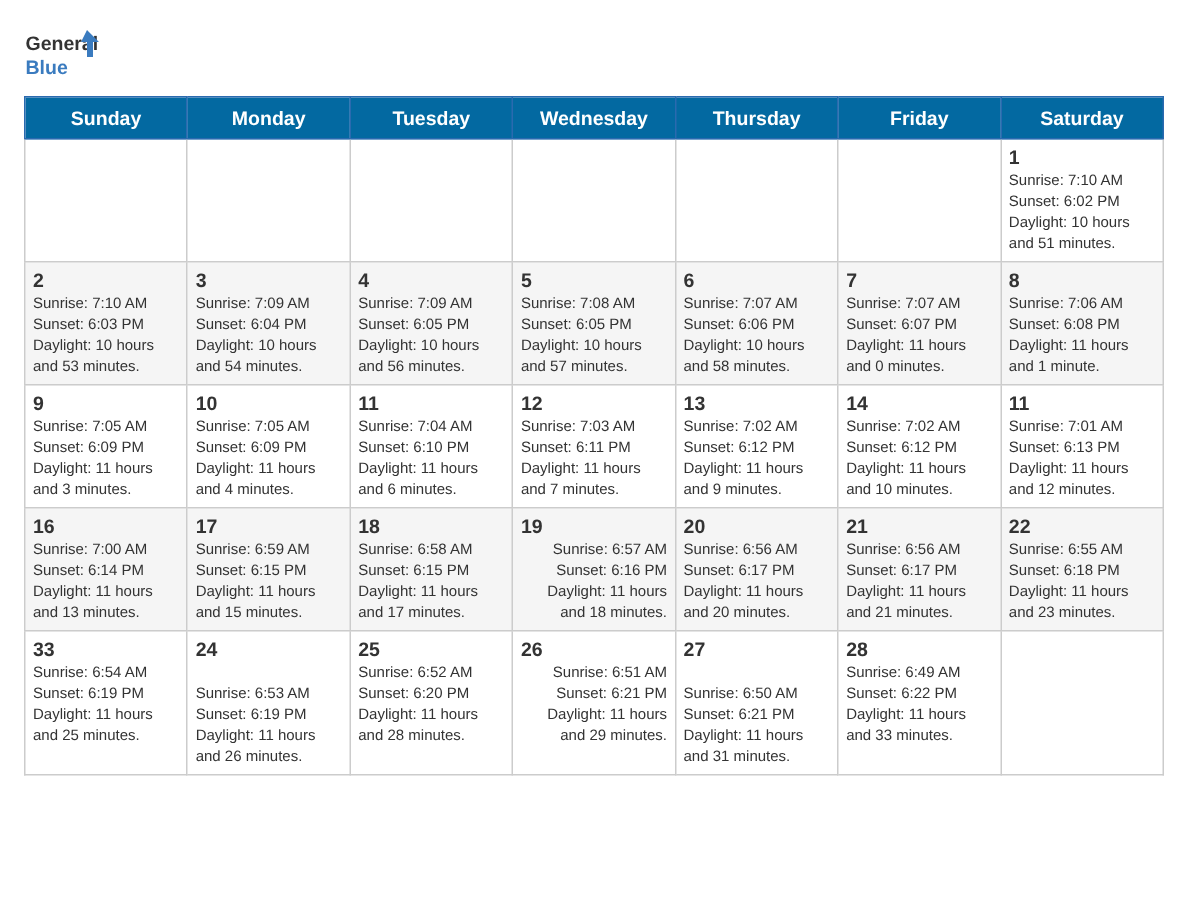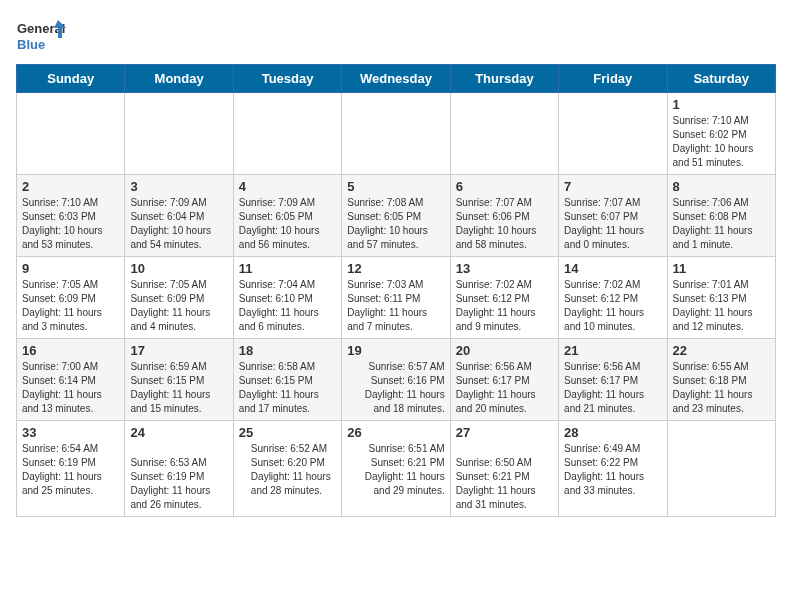--- a/index.html
+++ b/index.html
@@ -260,21 +260,21 @@
 Daylight: 11 hours and 25 minutes.</div>
         </td>
         <td>
           <span class="day-number">24</span>
           <div class="day-info" style="white-space: pre-line; margin-top: 16px;">Sunrise: 6:53 AM
 Sunset: 6:19 PM
 Daylight: 11 hours and 26 minutes.</div>
         </td>
         <td>
           <span class="day-number">25</span>
-          <div class="day-info" style="white-space: pre-line; margin-left: 12px;">Sunrise: 6:52 AM
+          <div class="day-info" style="white-space: pre-line;">Sunrise: 6:52 AM
 Sunset: 6:20 PM
 Daylight: 11 hours and 28 minutes.</div>
         </td>
         <td>
           <span class="day-number">26</span>
           <div class="day-info" style="white-space: pre-line; text-align: right;">Sunrise: 6:51 AM
 Sunset: 6:21 PM
 Daylight: 11 hours and 29 minutes.</div>
         </td>
         <td>

